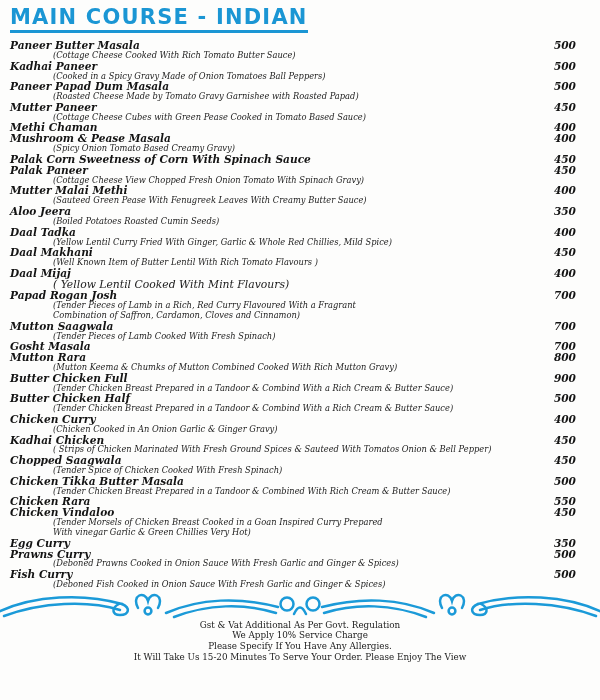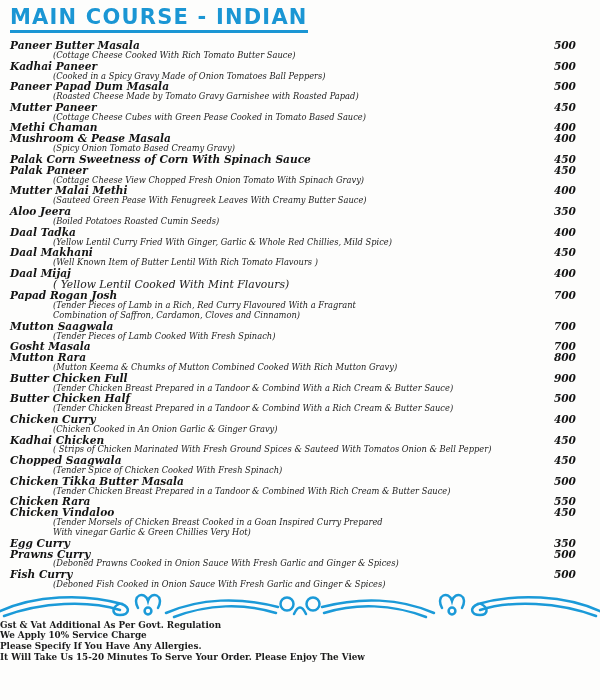--- a/index.html
+++ b/index.html
@@ -57,21 +57,22 @@
   .idesc.large {
     font-size: 10.8px;
     line-height: 11.5px;
   }
   .flourish-wrap {
     width: 600px;
     height: 26px;
     margin-top: 3px;
   }
   .footer {
-    font-weight: bold;
+    text-align: center;
+    font-weight: normal;
     font-size: 8.8px;
     line-height: 10.6px;
     color: #1b1b1b;
     padding-top: 1px;
   }
 </style>
 </head>
 <body>
 
 <div class="page">

